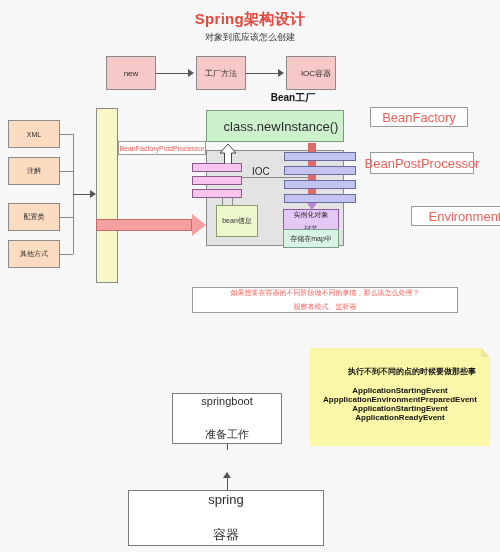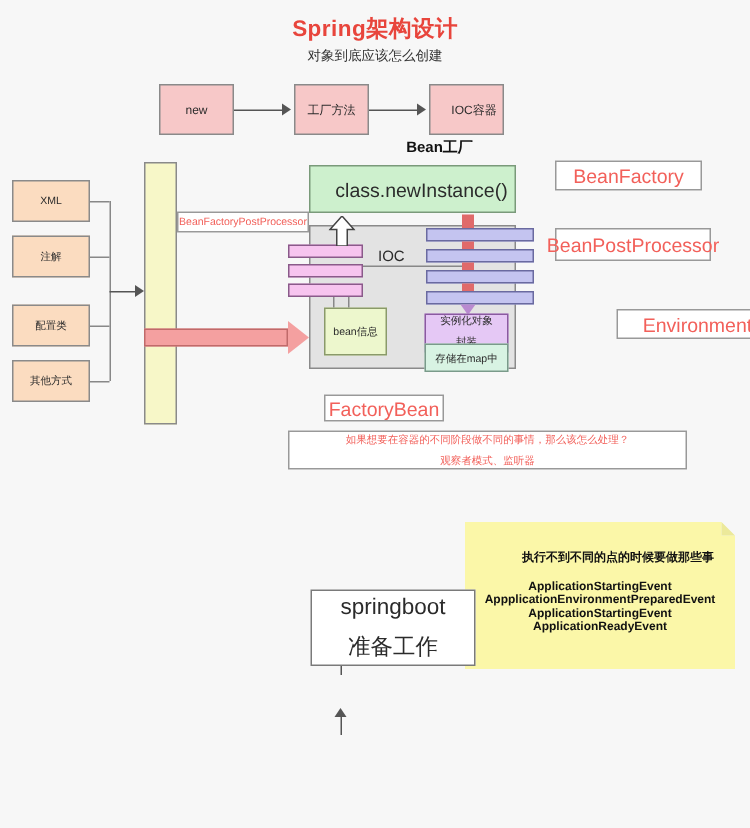--- a/index.html
+++ b/index.html
@@ -37,21 +37,21 @@
   .mintbox{background:#d8f3e3;border:1px solid #7a9a8a;}
   .redconn{background:#e06a6a;}
   .note{border:1px solid #999;background:#fff;}
   .stickynote{background:#fbf7a8;}
 
   
   .t7{font-size:7px;}
   .t8{font-size:8px;}
   .t9{font-size:13px;}
   .t10{font-size:10px;}
-  .t11{font-size:15px;margin-left:35px;}
+  .t11{font-size:11px;}
   .t12{font-size:12px;}
   .t13{font-size:13px;}
   .bold{font-weight:700;}
   .dark{color:#2b2b2b;}
   .redtxt{color:#f2605a;}
   .black{color:#111;}
 
   
   .hline{background:#555;height:1px;}
   .vline{background:#555;width:1px;}
@@ -162,21 +162,20 @@
   </div>
 
   <div class="abs mintbox ctr t7 dark" style="left:283px;top:229px;width:56px;height:19px;">存储在map中</div>
 
   <div class="abs fatarrow-body" style="left:96px;top:219px;width:96px;height:12px;"></div>
   <div class="abs fatarrow-head" style="left:192px;top:214px;"></div>
 
   <div class="abs note ctr t9 redtxt" style="left:370px;top:107px;width:98px;height:20px;">BeanFactory</div>
   <div class="abs note ctr t9 redtxt" style="left:370px;top:152px;width:104px;height:22px;">BeanPostProcessor</div>
   <div class="abs note ctr t9 redtxt" style="left:370px;top:206px;width:108px;height:20px;margin-left:41px;">Environment</div>
-  <div class="abs note ctr t9 redtxt" style="left:216px;top:263px;width:80px;height:18px;">FactoryBean</div>
 
   <div class="abs note ctr col" style="left:192px;top:287px;width:266px;height:26px;">
     <span class="t7 redtxt">如果想要在容器的不同阶段做不同的事情，那么该怎么处理？</span>
     <span class="t7 redtxt">观察者模式、监听器</span>
   </div>
 
   <div class="abs stickynote" style="left:310px;top:348px;width:180px;height:98px;">
     <div class="dogear"></div>
     <div class="ctr t8 bold black" style="width:100%;height:22px;margin-top:12px;padding-left:12px;">执行不到不同的点的时候要做那些事</div>
     <div class="ctr col" style="width:100%;margin-top:4px;">
@@ -191,14 +190,18 @@
     <span>springboot</span>
     <span>准备工作</span>
   </div>
 
   <div class="abs vline" style="left:227px;top:444px;height:6px;"></div>
 
 
   <div class="abs vline" style="left:227px;top:478px;height:12px;"></div>
   <div class="abs arrow-u" style="left:223px;top:472px;"></div>
 
+  <div class="abs box ctr col t13 dark line2" style="left:128px;top:490px;width:196px;height:56px;">
+    <span>spring</span>
+    <span>容器</span>
+  </div>
 
 </div>
 
 </body></html>

